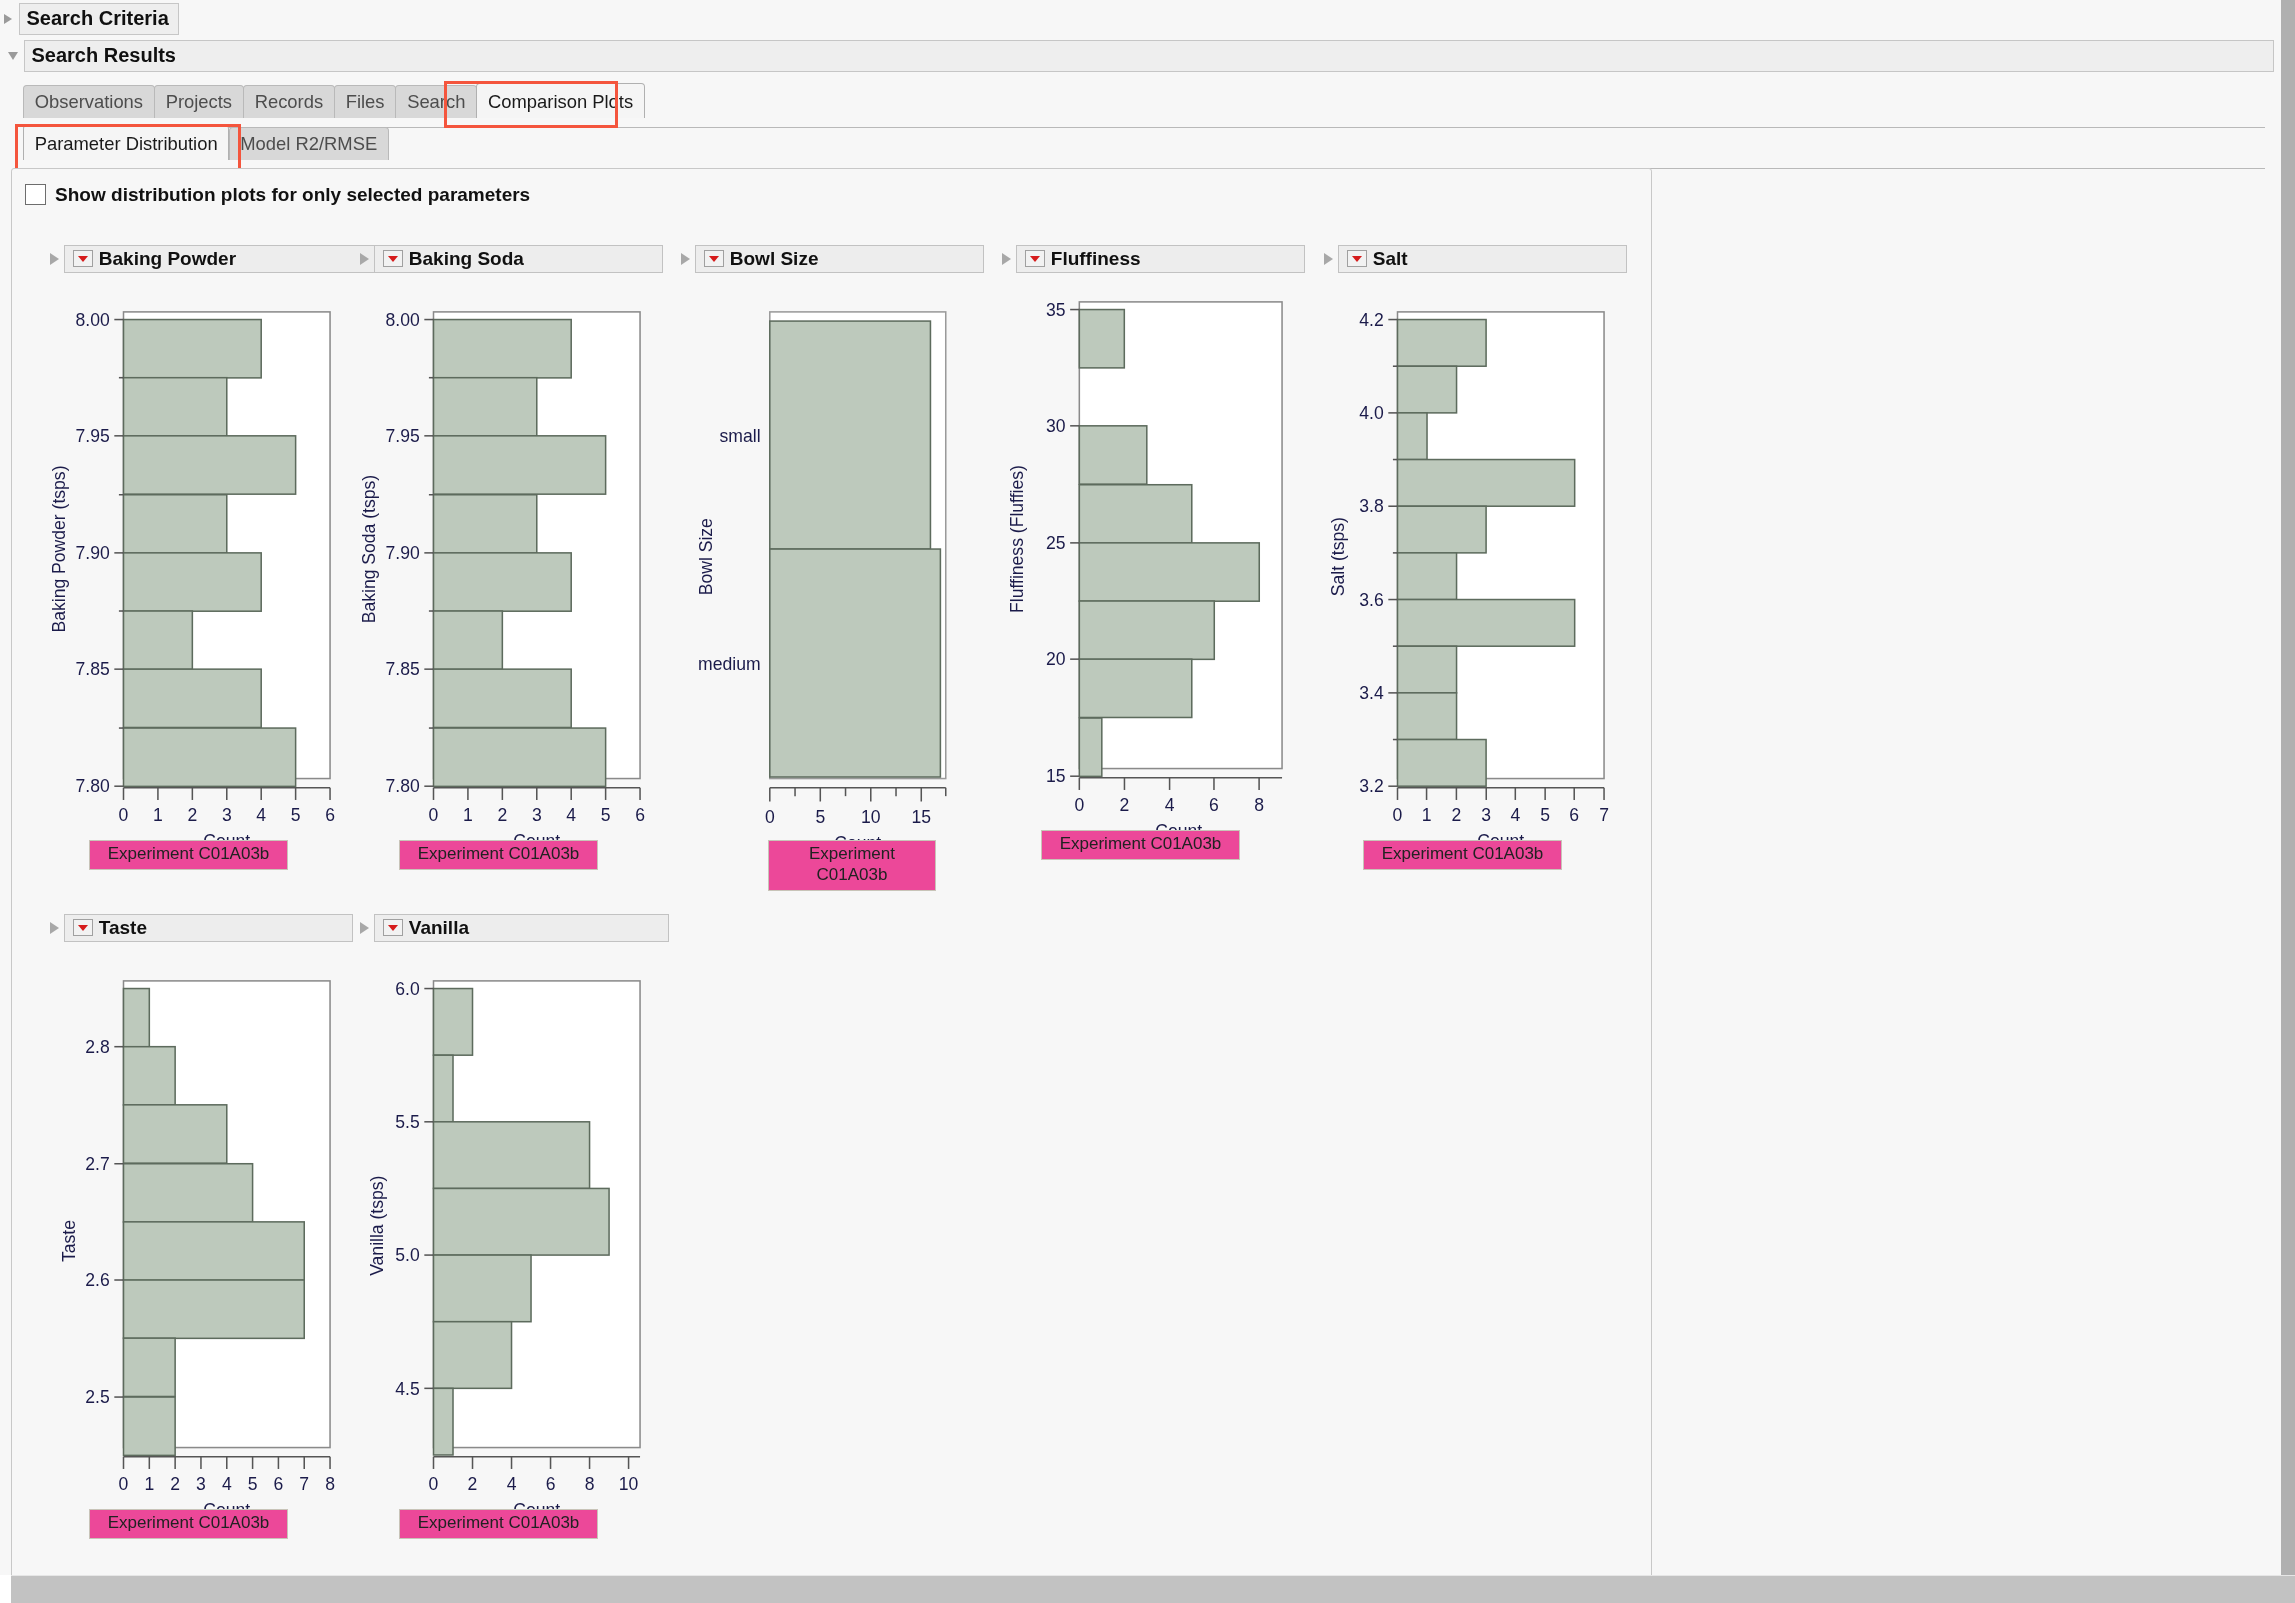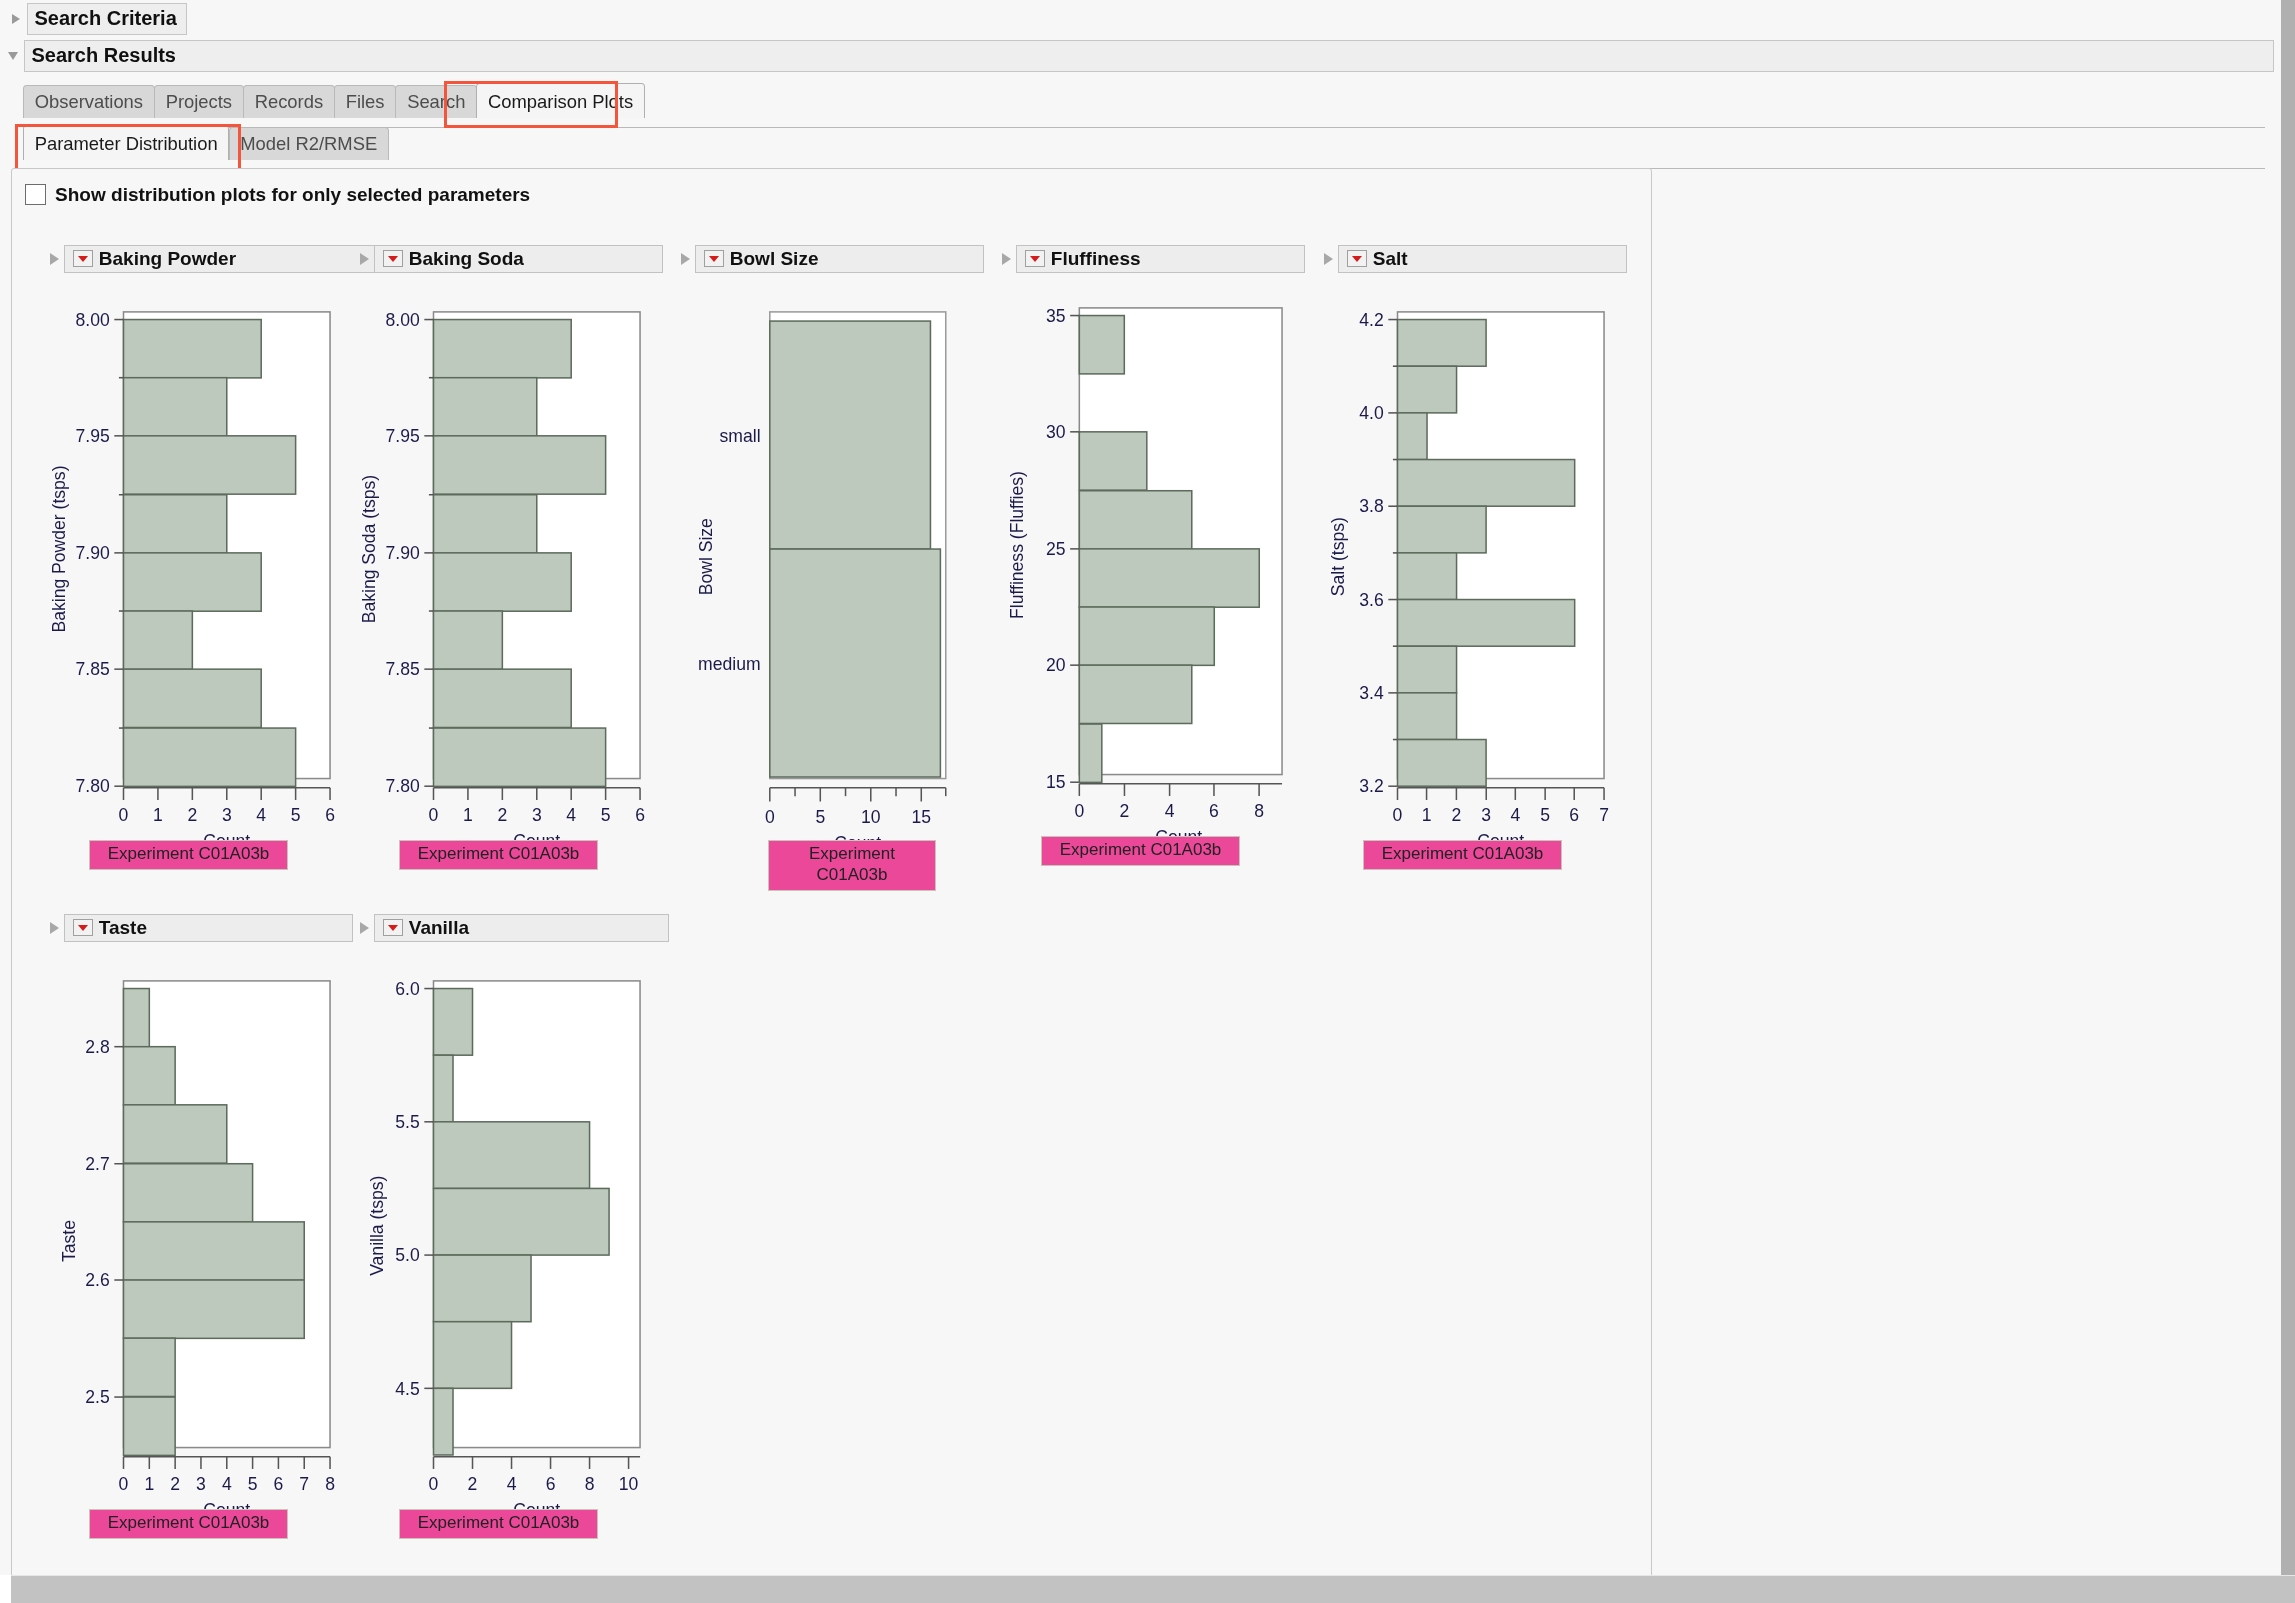--- a/index.html
+++ b/index.html
@@ -168,21 +168,21 @@
   
   .tick-txt { font-family: "Liberation Sans", sans-serif; font-size: 23px; fill: #1b1b4a; }
   .axis-title { font-family: "Liberation Sans", sans-serif; font-size: 23px; fill: #1b1b4a; }
   .cat-txt { font-family: "Liberation Sans", sans-serif; font-size: 23px; fill: #1b1b4a; }
 </style>
 </head>
 <body>
 
 <div id="app">
 
-  <div class="outline-row" style="left:9px; top:3.1px;">
+  <div class="outline-row" style="left:1px; top:3.1px;">
     <span class="outline-tri"></span>
     <span class="outline-title">Search Criteria</span>
   </div>
 
   <div class="outline-row" style="left:6px; top:40px;">
     <span class="outline-tri open"></span>
     <span class="outline-title wide">Search Results</span>
   </div>
 
   <div class="tabstrip" style="left:23px; top:83px;">
@@ -380,21 +380,21 @@
   </div>
 
   <div class="plot-card" style="left:999px; top:245px;">
     <div class="card-head">
       <span class="card-tri"></span>
       <span class="card-title-box" style="width:289px;">
         <span class="dd-btn"></span>
         <span class="card-title">Fluffiness</span>
       </span>
     </div>
-    <div class="plot-wrap" style="margin-top:27px;">
+    <div class="plot-wrap" style="margin-top:21px;">
       <svg class="plot-svg" width="306" height="536" viewBox="0 0 400 700">
         <rect x="105" y="10" width="265" height="610" fill="#ffffff" stroke="#8a8a8a" stroke-width="2"></rect>
 
         <g stroke="#5d6b5d" stroke-width="2" fill="#bdc9bc">
           <rect x="105" y="20" width="58.8" height="76.25"></rect>
           <rect x="105" y="172" width="88.2" height="76.25"></rect>
           <rect x="105" y="249" width="147.0" height="76.25"></rect>
           <rect x="105" y="325" width="235.2" height="76.25"></rect>
           <rect x="105" y="401" width="176.4" height="76.25"></rect>
           <rect x="105" y="477" width="147.0" height="76.25"></rect>

